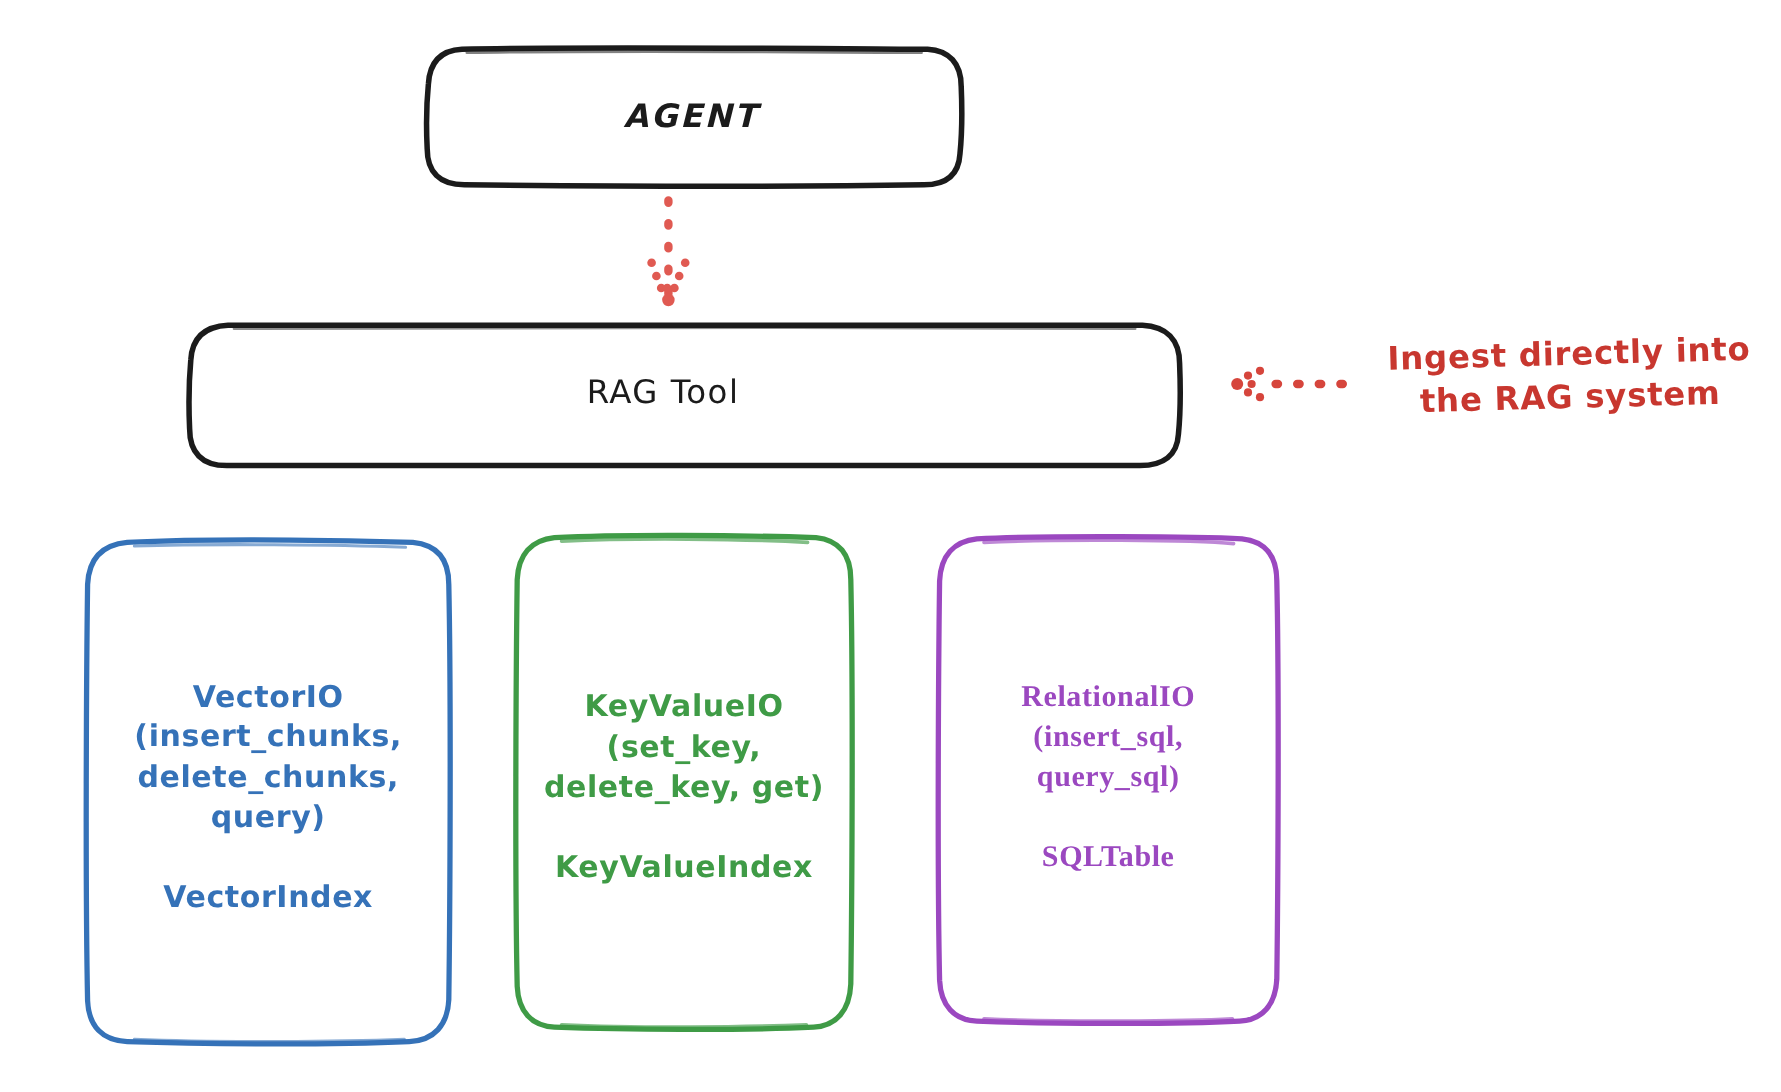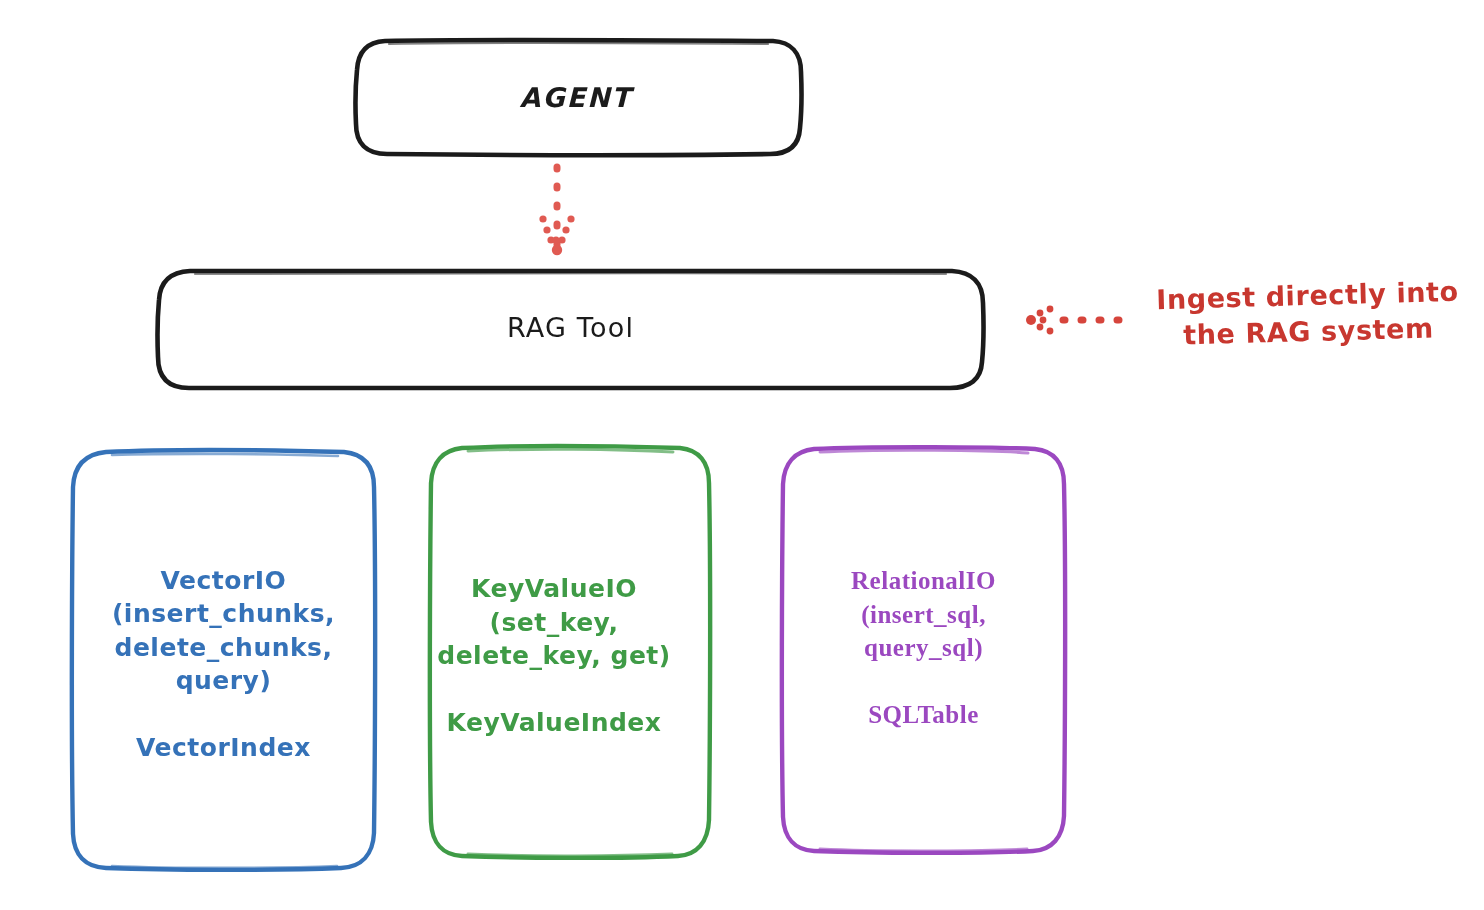--- a/index.html
+++ b/index.html
@@ -47,21 +47,21 @@
     font-size: 27px;
     font-style: italic;
     font-weight: 700;
     color: #1b1b1b;
     letter-spacing: 2px;
     transform: skewX(-3deg);
   }
 
   
   #rag-tool-box {
-    left: 157px;
+    left: 139px;
     top: 270px;
     width: 827px;
     height: 115px;
   }
   #rag-tool-box .node-label {
     font-size: 27px;
     color: #1b1b1b;
     font-weight: 400;
     letter-spacing: 1.2px;
   }
@@ -74,21 +74,21 @@
   }
   #vector-box {
     left: 72px;
     top: 450px;
     width: 303px;
     height: 420px;
   }
   #vector-box .node-label { color: #3572b8; }
 
   #keyvalue-box {
-    left: 414px;
+    left: 430px;
     top: 446px;
     width: 280px;
     height: 412px;
     align-items: center;
   }
   #keyvalue-box .node-label { color: #3f9b46; }
 
   #relational-box {
     left: 782px;
     top: 447px;

